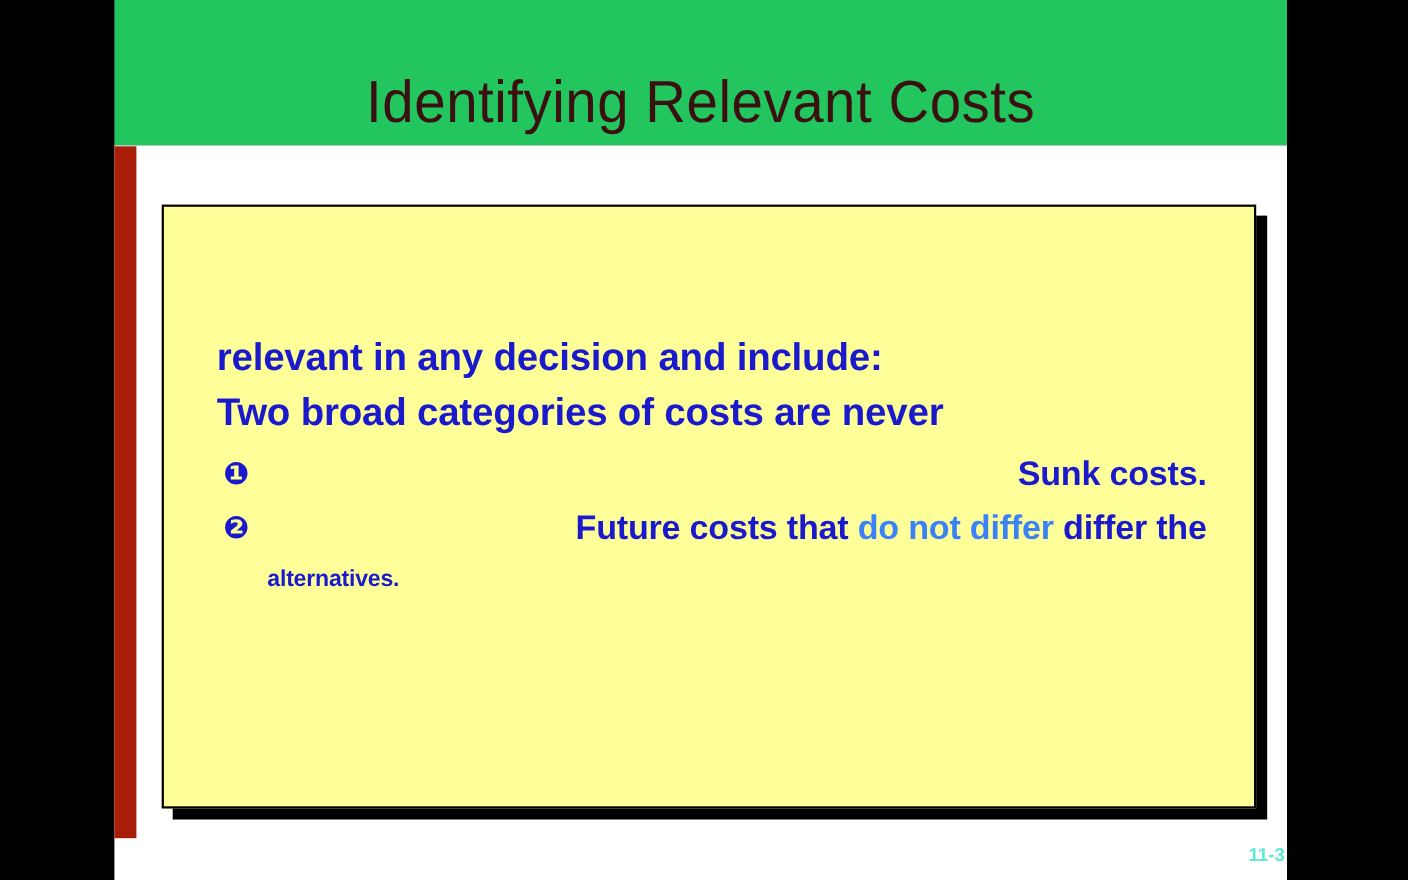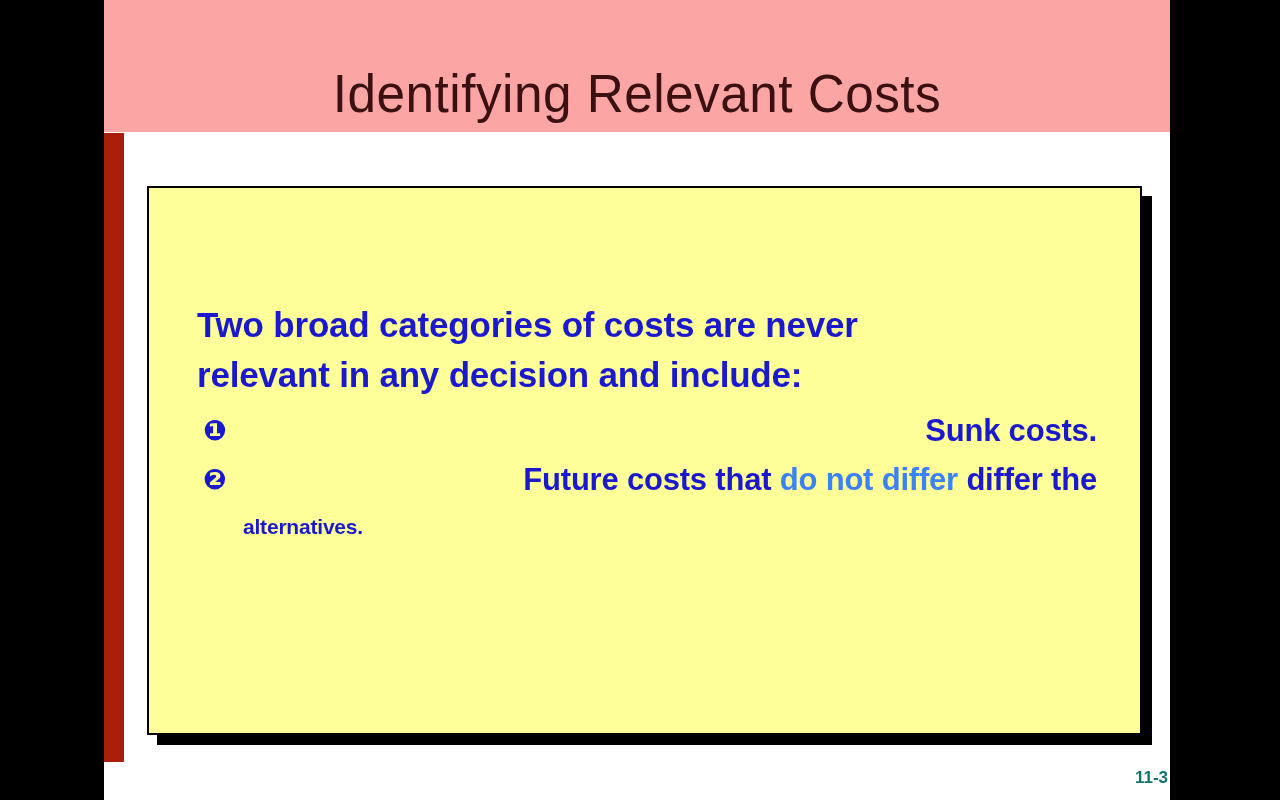--- a/index.html
+++ b/index.html
@@ -29,21 +29,21 @@
     background: #ffffff;
   }
 
   
   .title-band {
     position: absolute;
     left: 104px;
     top: 0;
     width: 1066px;
     height: 132px;
-    background: #fca5a5;
+    background: #22c55e;
     overflow: hidden;
   }
   .title-text {
     position: absolute;
     left: 0;
     top: 0;
     width: 1066px;
     height: 132px;
     display: flex;
     align-items: flex-end;
@@ -143,21 +143,21 @@
     letter-spacing: -0.2px;
   }
 
   
   .page-number {
     position: absolute;
     left: 1108px;
     top: 768px;
     width: 60px;
     text-align: right;
-    color: #0f766e;
+    color: #5eead4;
     font-size: 17px;
     font-weight: bold;
     font-family: "Liberation Sans Narrow", "Liberation Sans", sans-serif;
   }
 </style>
 </head>
 <body>
 
 <div id="slide-root">
 
@@ -167,22 +167,22 @@
     <div class="title-text">Identifying Relevant Costs</div>
   </div>
 
   <div class="accent-bar"></div>
 
   <div class="card-shadow"></div>
   <div class="card">
 
     <div class="card-text">
 
+      <div class="lead-line">relevant in any decision and include:</div>
       <div class="lead-line">Two broad categories of costs are never</div>
-      <div class="lead-line">relevant in any decision and include:</div>
 
       <div class="bullet-list">
 
         <div class="bullet-row">
           <span class="bullet-marker">❶</span>
           <span class="bullet-body">
             <span>Sunk costs.</span>
           </span>
         </div>
 

